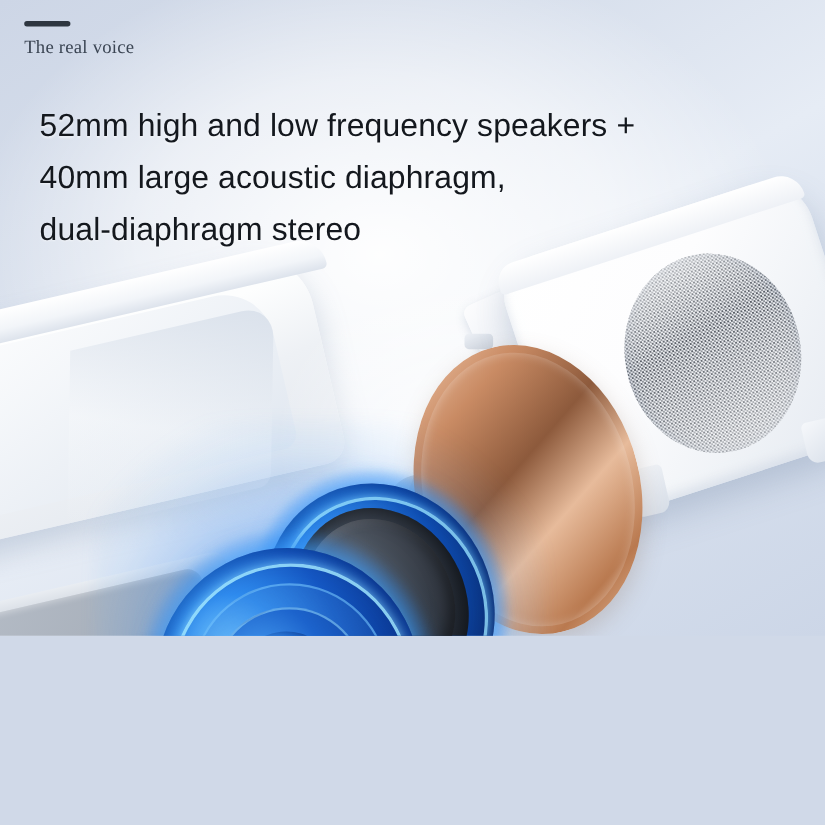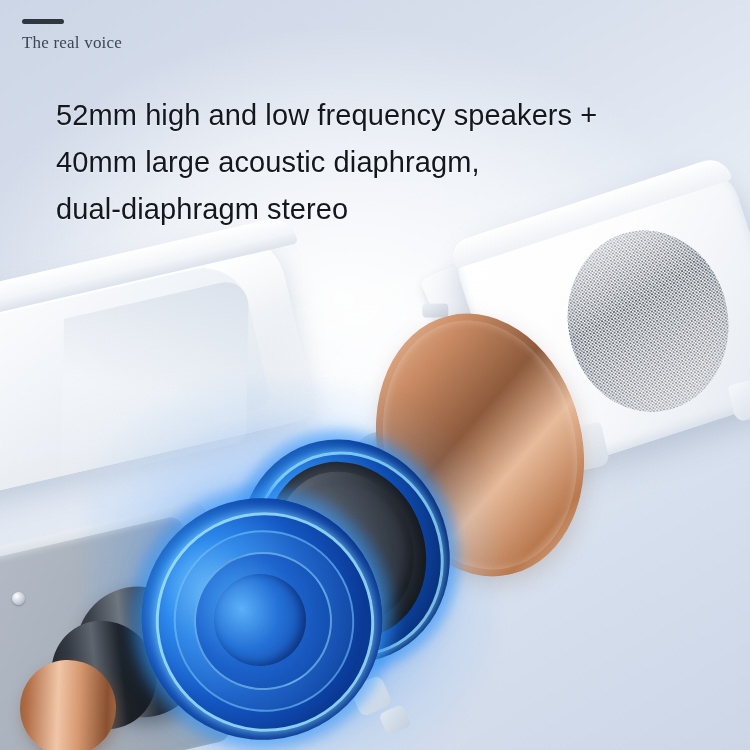--- a/index.html
+++ b/index.html
@@ -3,21 +3,21 @@
 <meta charset="utf-8">
 <title>Product Feature Banner</title>
 <style>
   html,body{margin:0;padding:0;}
   body{
     width:750px;height:750px;overflow:hidden;
     font-family:"Liberation Sans",sans-serif;
     background:#d0d9e8;
   }
   #stage{
-    position:relative;width:750px;height:750px;overflow:hidden;
+    position:relative;width:750px;height:578px;overflow:hidden;
     background:
       radial-gradient(ellipse 520px 380px at 46% 40%, rgba(255,255,255,.96) 0%, rgba(255,255,255,.55) 42%, rgba(255,255,255,0) 72%),
       linear-gradient(150deg,#cdd6e6 0%,#d7dfec 28%,#e6ecf5 52%,#d6dfed 76%,#ccd6e7 100%);
   }
 
   
   .eyebrow-dash{
     position:absolute;left:22px;top:19px;width:42px;height:5px;
     background:#2e3640;border-radius:3px;
   }
@@ -25,21 +25,20 @@
     position:absolute;left:22px;top:33px;
     font-family:"Liberation Serif",serif;
     font-size:17px;letter-spacing:.2px;color:#3c4654;
     white-space:nowrap;
   }
   .headline{
     position:absolute;left:36px;top:92px;width:620px;
     font-size:29px;line-height:47px;color:#14181e;
     letter-spacing:.1px;white-space:pre-line;
     text-shadow:0 1px 2px rgba(255,255,255,.55);
-    margin-left:20px;
   }
 
   
   .art{position:absolute;}
 
   
   .headband{
     left:-130px;top:268px;width:430px;height:200px;
     background:linear-gradient(168deg,#ffffff 0%,#fdfefe 38%,#eef1f5 62%,#e2e7ee 100%);
     border-radius:26px 56px 20px 18px;

